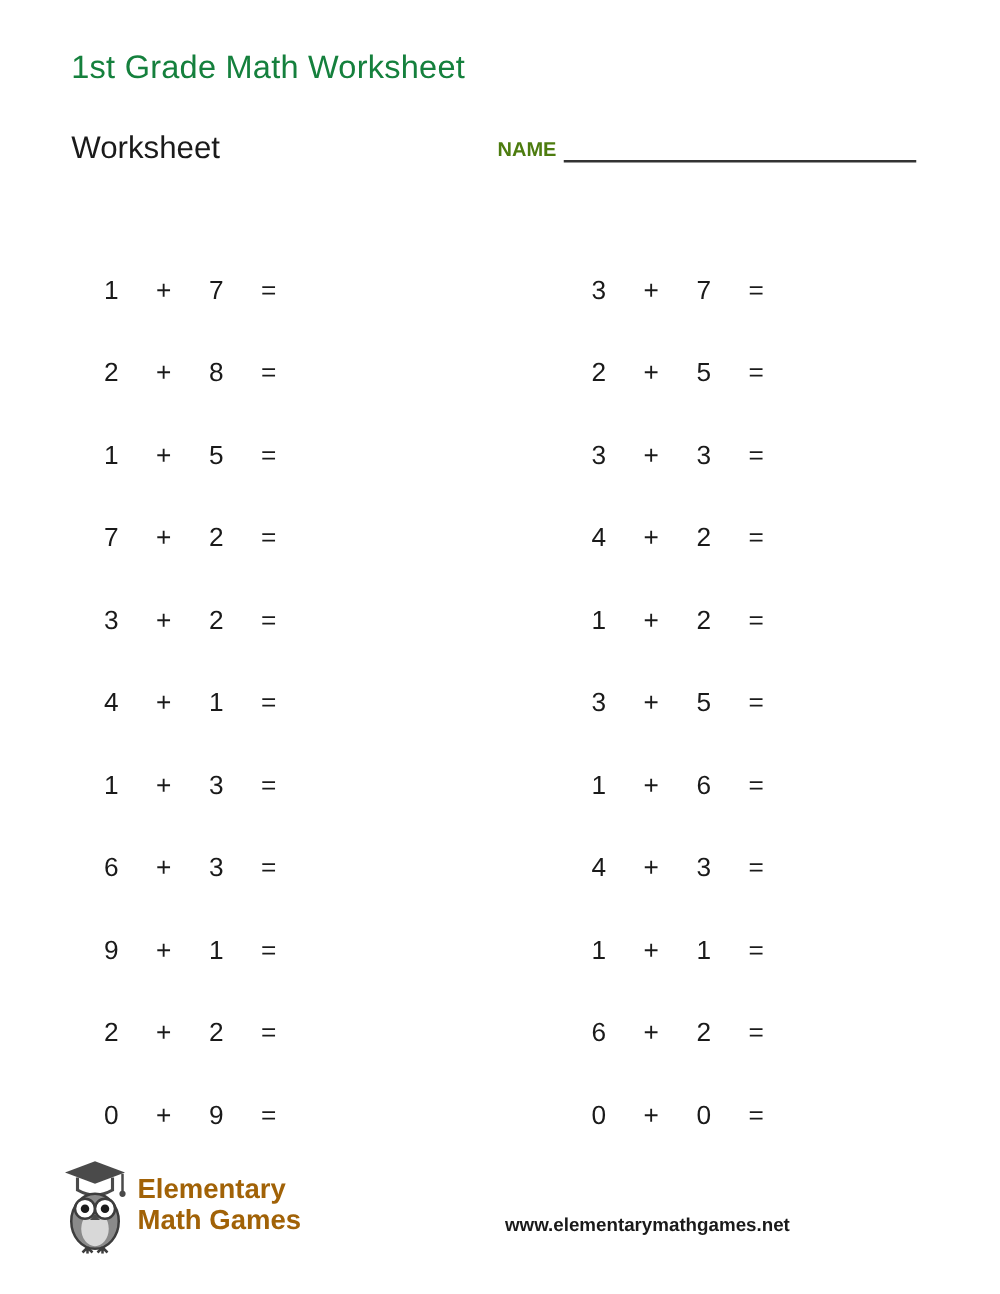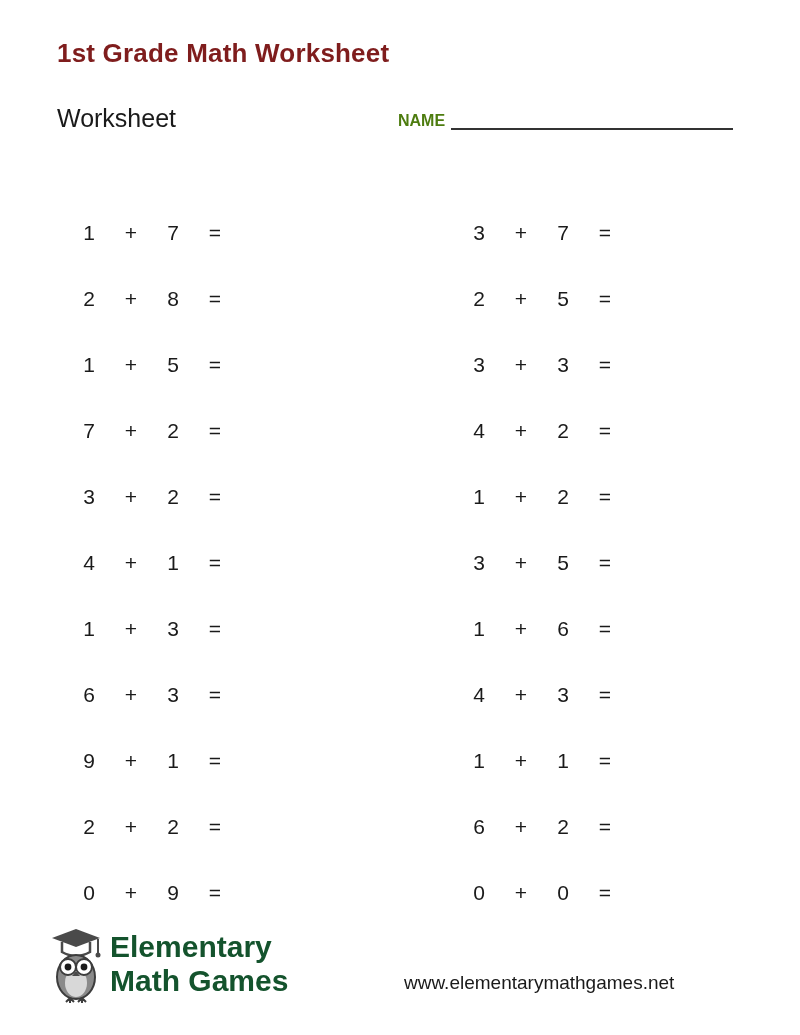--- a/index.html
+++ b/index.html
@@ -20,23 +20,23 @@
     position: absolute;
     inset: 0;
     background: #ffffff;
   }
 
   .title {
     position: absolute;
     left: 57px;
     top: 38px;
     font-size: 26px;
-    font-weight: 700;
+    font-weight: 400;
     letter-spacing: 0.2px;
-    color: #7f1d1d;
+    color: #15803d;
   }
 
   .subject {
     position: absolute;
     left: 57px;
     top: 104px;
     font-size: 25px;
     font-weight: 400;
     color: #1a1a1a;
   }
@@ -102,34 +102,34 @@
     display: flex;
     align-items: center;
   }
   .owl {
     width: 56px;
     height: 78px;
     position: relative;
   }
   .logo-text {
     margin-left: 6px;
-    font-size: 30px;
+    font-size: 22px;
     font-weight: 700;
-    color: #14532d;
+    color: #a16207;
     line-height: 1.12;
     font-family: "Liberation Sans", sans-serif;
   }
   .logo-text .line2 { display: block; }
 
   .site-url {
     position: absolute;
     left: 404px;
     top: 972px;
-    font-size: 19px;
-    font-weight: 400;
+    font-size: 15px;
+    font-weight: 700;
     color: #1a1a1a;
   }
 </style>
 </head>
 <body>
 
 <div class="page">
 
   <div class="title">1st Grade Math Worksheet</div>
   <div class="subject">Worksheet</div>

